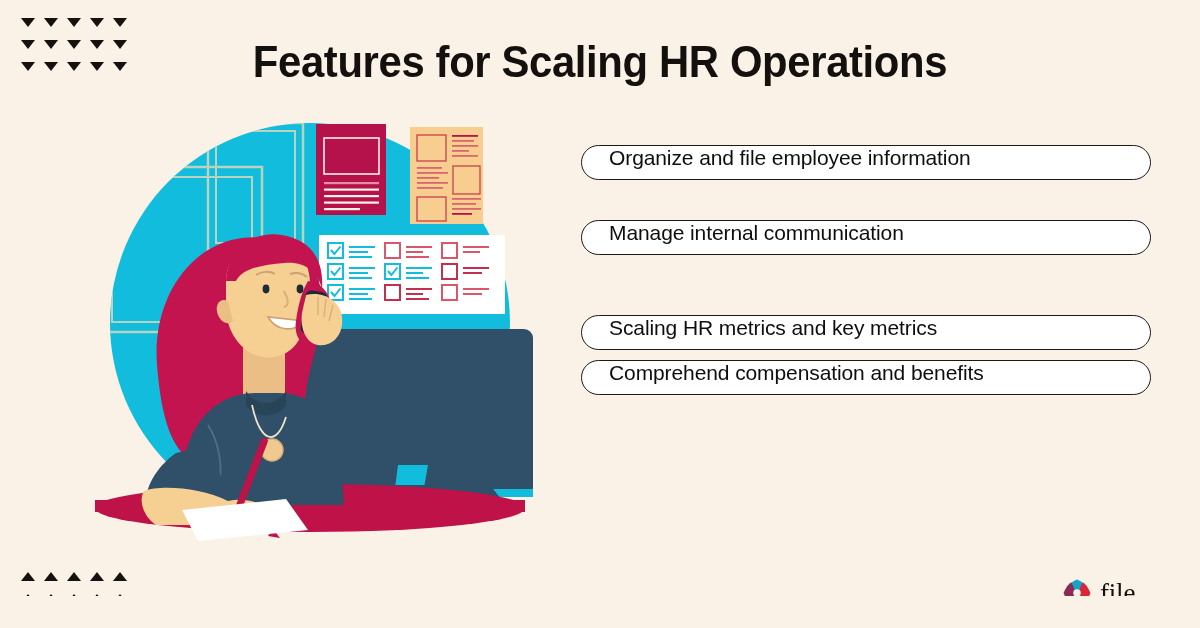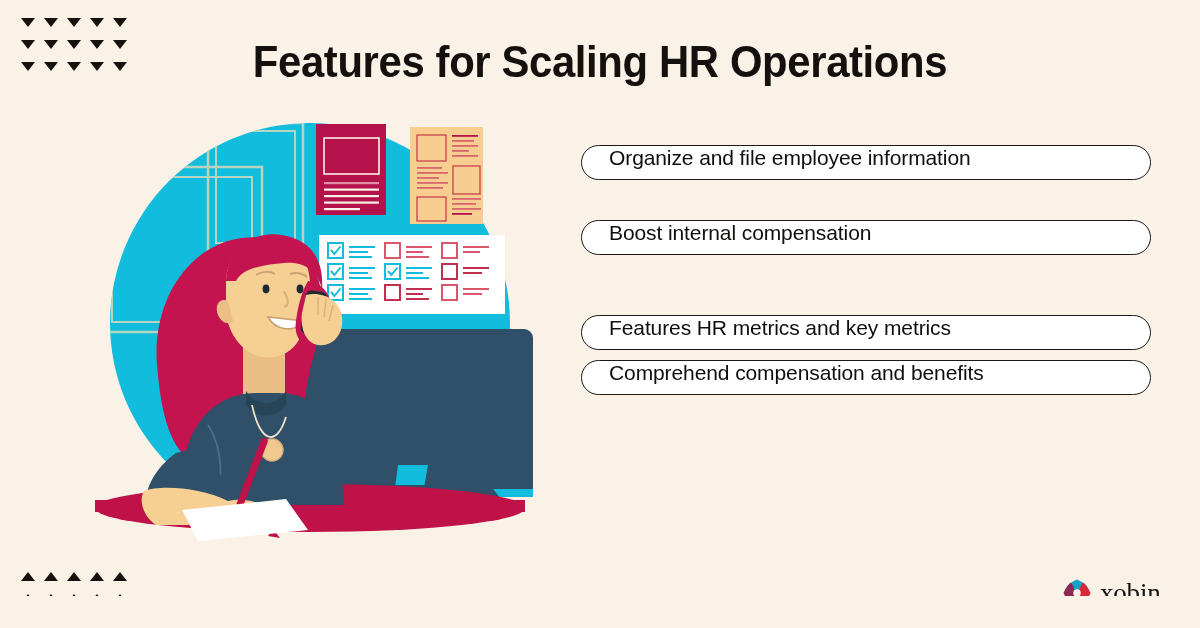--- a/index.html
+++ b/index.html
@@ -328,39 +328,39 @@
     </svg>
   </div>
 
   <div class="feature-list">
     <div class="feature-pill">
       <span>Organize and file employee information</span>
     </div>
     <div class="pill-gap-lg"></div>
     <div class="pill-gap-lg"></div>
     <div class="feature-pill">
-      <span>Boost internal compensation</span>
+      <span>Manage internal communication</span>
     </div>
     <div class="pill-gap-lg"></div>
     <div class="pill-gap-lg"></div>
     <div class="pill-gap-lg"></div>
     <div class="feature-pill">
-      <span>Features HR metrics and key metrics</span>
+      <span>Scaling HR metrics and key metrics</span>
     </div>
     <div class="pill-gap-sm"></div>
     <div class="feature-pill">
       <span>Comprehend compensation and benefits</span>
     </div>
   </div>
 
   <div class="logo">
     <svg class="logo-mark" viewBox="0 0 40 40" xmlns="http://www.w3.org/2000/svg">
       <circle cx="20" cy="20" r="19" fill="#FAF2E6"></circle>
       <path d="M20 2 C30 6 34 12 34 12 C34 12 28 17 20 17 C12 17 6 12 6 12 C6 12 10 6 20 2 Z" fill="#16A3C8"></path>
       <path d="M38 20 C34 30 28 34 28 34 C28 34 23 28 23 20 C23 12 28 6 28 6 C28 6 34 10 38 20 Z" fill="#D92638"></path>
       <path d="M20 38 C10 34 6 28 6 28 C6 28 12 23 20 23 C28 23 34 28 34 28 C34 28 30 34 20 38 Z" fill="#16A3C8"></path>
       <path d="M2 20 C6 10 12 6 12 6 C12 6 17 12 17 20 C17 28 12 34 12 34 C12 34 6 30 2 20 Z" fill="#8C2A55"></path>
       <circle cx="20" cy="20" r="5" fill="#FAF2E6"></circle>
     </svg>
-    <span class="logo-text">xobin</span>
+    <span class="logo-text">file</span>
   </div>
 
 </div>
 
 </body></html>

